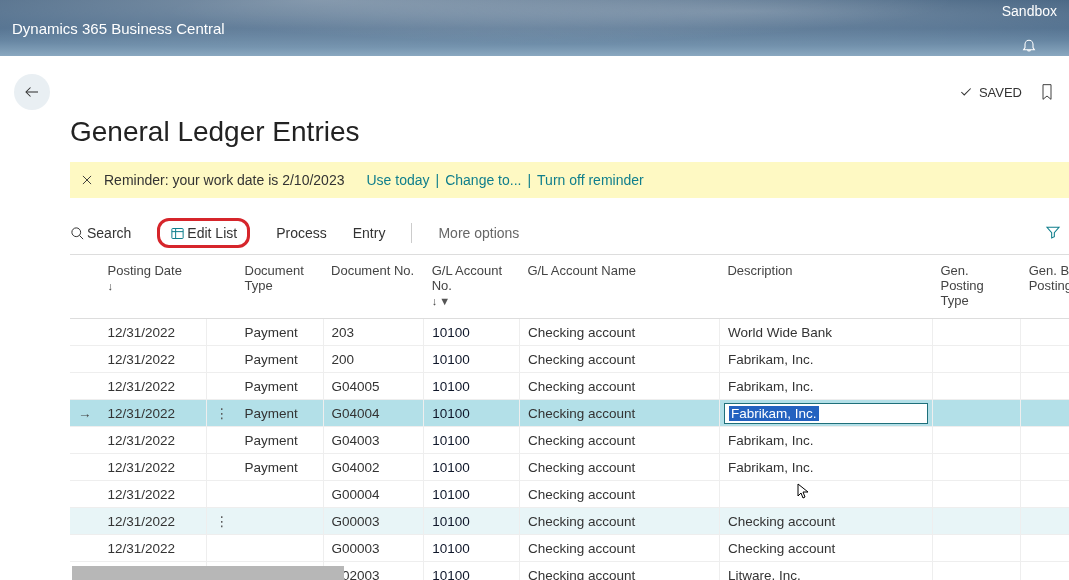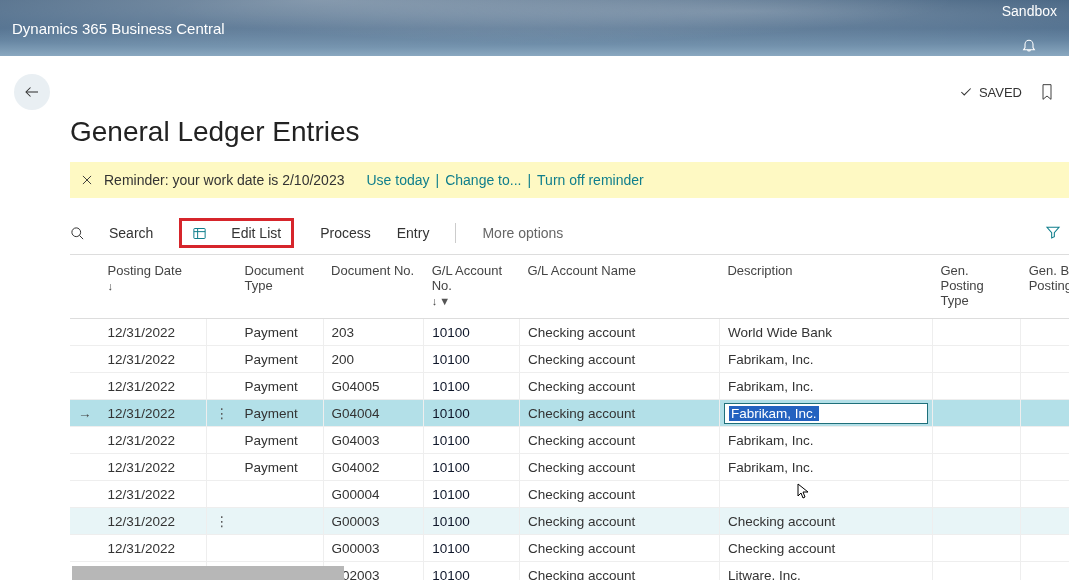--- a/index.html
+++ b/index.html
@@ -15,22 +15,22 @@
 .breadcrumb { font-size: 13px; color: #555; letter-spacing: .5px; }
 .header-actions { margin-left: auto; display: flex; align-items: center; gap: 17px; color: #333; }
 .saved { display: flex; align-items: center; gap: 6px; font-size: 13px; color: #333; }
 .page-title { padding: 4px 14px 14px 70px; font-size: 28px; font-weight: 400; color: #222; }
 .notification-bar { margin: 0 0 0 70px; background: #fef9c3; height: 36px; display: flex; align-items: center; padding: 0 10px; font-size: 14px; color: #333; gap: 10px; }
 .notif-close { width: 14px; height: 14px; cursor: pointer; }
 .notif-links { display: flex; gap: 6px; color: #0f7e8c; margin-left: 12px; }
 .notif-links span { cursor: pointer; }
 .notif-sep { color: #0f7e8c; }
 .action-bar { margin: 14px 0 0 70px; display: flex; align-items: center; gap: 26px; padding: 6px 0; border-bottom: 1px solid #ddd; font-size: 14px; color: #333; }
-.action-item { display: flex; align-items: flex-end; gap: 24px; cursor: pointer; }
-.edit-list-wrap { border: 3px solid #d6252b; padding: 4px 10px; border-radius: 0; }
+.action-item { display: flex; align-items: flex-end; gap: 2px; cursor: pointer; }
+.edit-list-wrap { border: 3px solid #d6252b; padding: 4px 10px; border-radius: 12px; }
 .vdiv { width: 1px; height: 20px; background: #ccc; }
 .more-opt { color: #666; }
 .action-right { margin-left: auto; margin-right: 8px; }
 .table-wrap { margin-left: 70px; overflow: hidden; }
 table { border-collapse: collapse; width: 1020px; font-size: 13.5px; color: #333; }
 th { text-align: left; font-weight: 400; color: #444; padding: 8px 8px 10px 8px; border-bottom: 1px solid #ddd; vertical-align: top; font-size: 13px; }
 th .sub { display: block; }
 td { padding: 5px 8px; border-bottom: 1px solid #eee; border-right: 1px solid #eee; height: 27px; white-space: nowrap; }
 td.sel-col { width: 22px; border-right: none; }
 td.link { color: #0f172a; }

